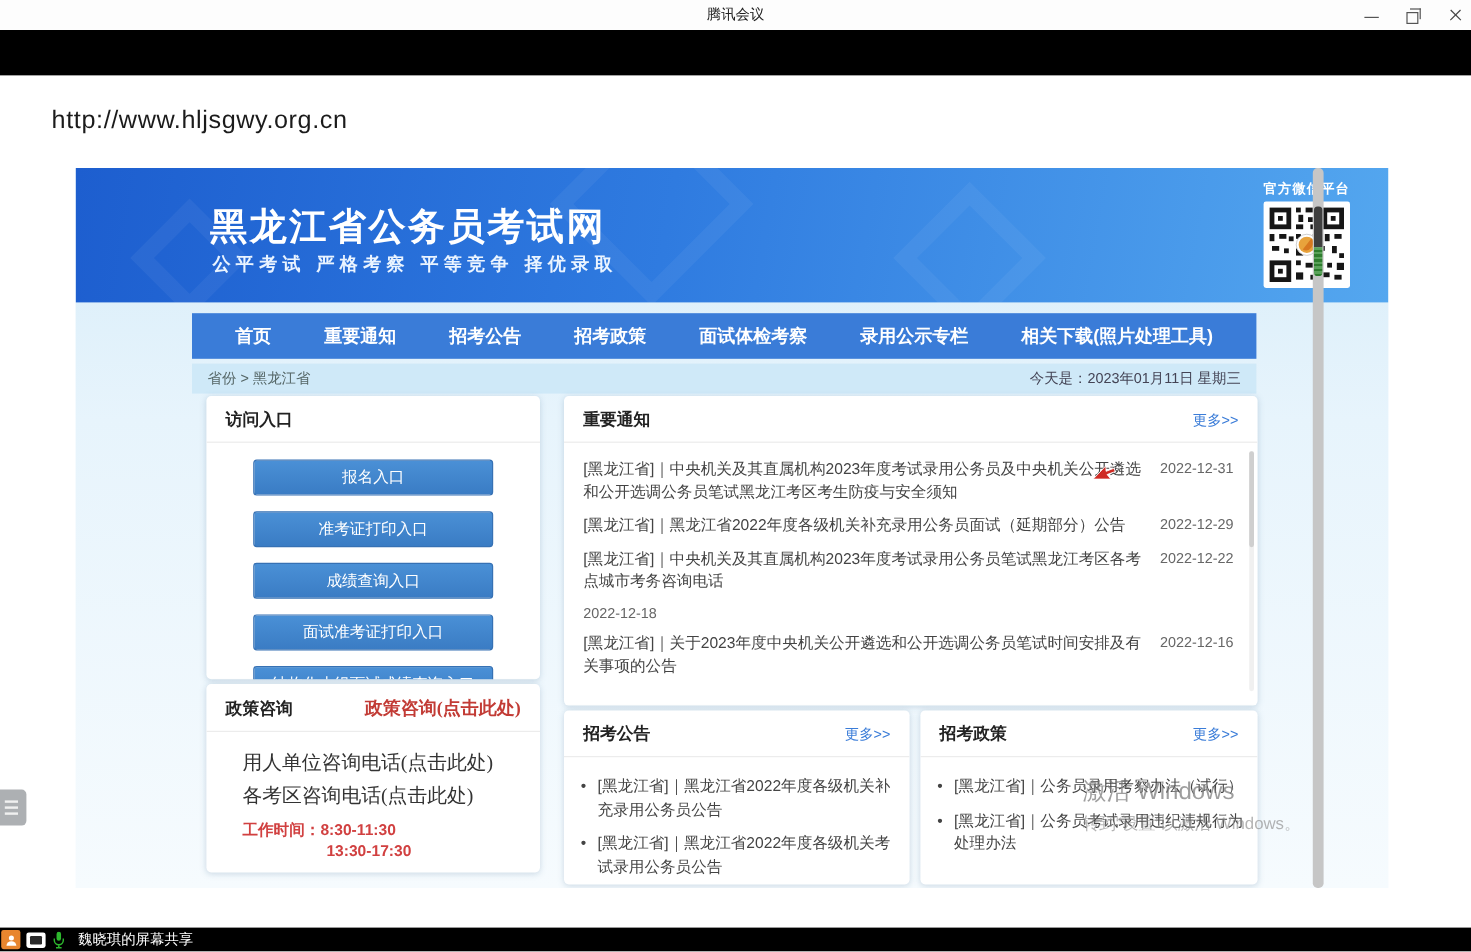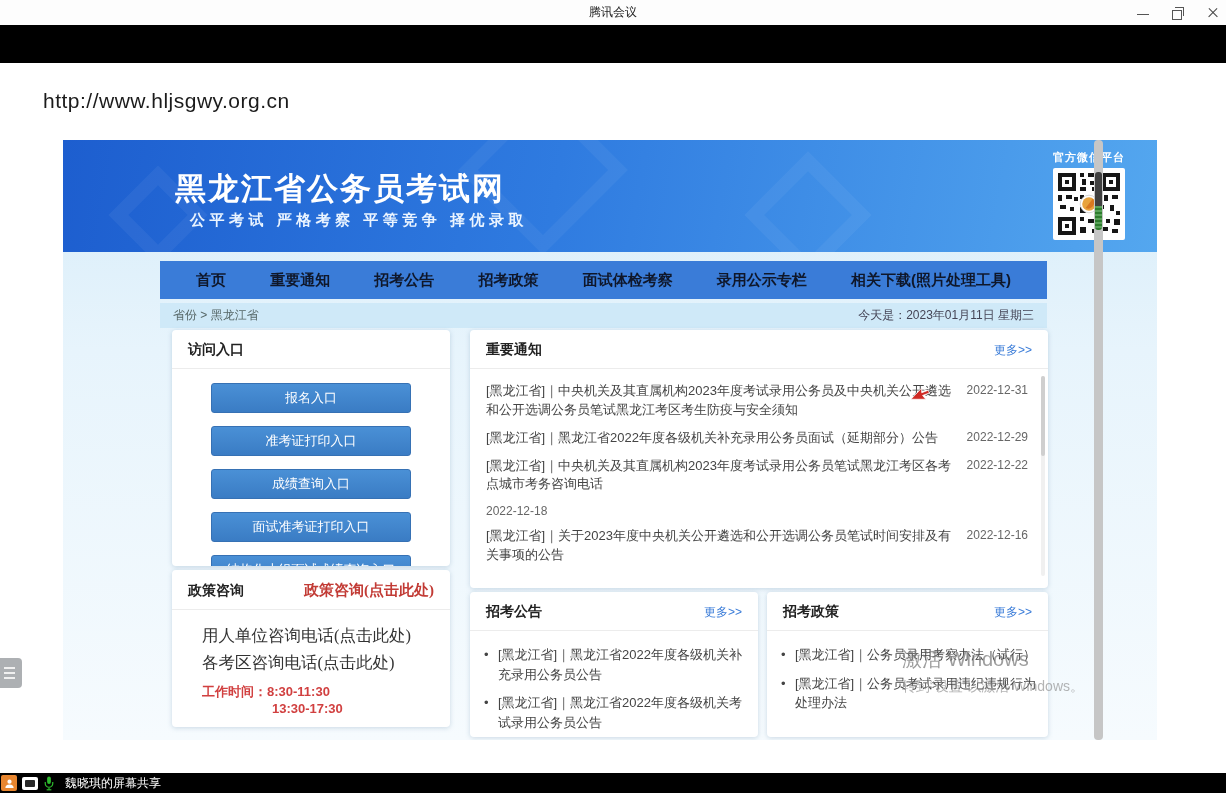--- a/index.html
+++ b/index.html
@@ -28,28 +28,28 @@
   .page { position:absolute; left:63px; top:77px; width:1094px; height:600px; overflow:hidden;
           background:linear-gradient(180deg,#d6ecf9 0%,#e7f4fc 35%,#f6fbfe 100%); }
 
   .site-header { position:absolute; left:0; top:0; width:1094px; height:112px; overflow:hidden;
           background:linear-gradient(100deg,#1d5ecf 0%,#2f7be0 45%,#54a7ef 100%); }
   .cube { position:absolute; border:14px solid rgba(255,255,255,0.05); transform:rotate(45deg); }
   .cube1 { width:120px; height:120px; left:420px; top:-30px; }
   .cube2 { width:90px; height:90px; left:700px; top:30px; }
   .cube3 { width:70px; height:70px; left:60px; top:40px; }
   .site-title { position:absolute; left:112px; top:28px; font-size:31px; font-weight:bold; color:#fff; letter-spacing:2px; }
-  .site-slogan { position:absolute; left:127px; top:71px; font-size:15px; font-weight:bold; color:#eaf4ff; letter-spacing:4.5px; }
+  .site-slogan { position:absolute; left:114px; top:71px; font-size:15px; font-weight:bold; color:#eaf4ff; letter-spacing:4.5px; }
   .qr-box { position:absolute; right:28px; top:10px; width:80px; text-align:center; }
   .qr-label { font-size:11px; font-weight:bold; color:#fff; margin-bottom:3px; letter-spacing:1px; }
   .qr-img { width:72px; height:72px; background:#fff; border-radius:2px; padding:3px; }
 
   .nav { position:absolute; left:97px; top:121px; width:887px; height:38px; background:#3a7cd8;
          display:flex; align-items:center; justify-content:space-between; padding:0 36px; }
-  .nav-item { color:#0f172a; font-size:15px; font-weight:bold; white-space:nowrap; cursor:pointer; }
+  .nav-item { color:#ffffff; font-size:15px; font-weight:bold; white-space:nowrap; cursor:pointer; }
 
   .breadcrumb { position:absolute; left:97px; top:163px; width:887px; height:25px; background:#cfe9f8;
          display:flex; justify-content:space-between; align-items:center; padding:0 13px; font-size:12px; color:#566; }
   .bc-today { color:#445; }
 
   .card { position:absolute; background:#fff; border-radius:4px; box-shadow:0 1px 5px rgba(90,130,160,0.28); overflow:hidden; }
   .card-head { display:flex; justify-content:space-between; align-items:center; padding:11px 16px 9px; border-bottom:1px solid #ececec; }
   .card-title { font-size:14px; font-weight:bold; color:#222; }
   .more-link { font-size:12px; color:#3a7cd8; cursor:pointer; }
 

